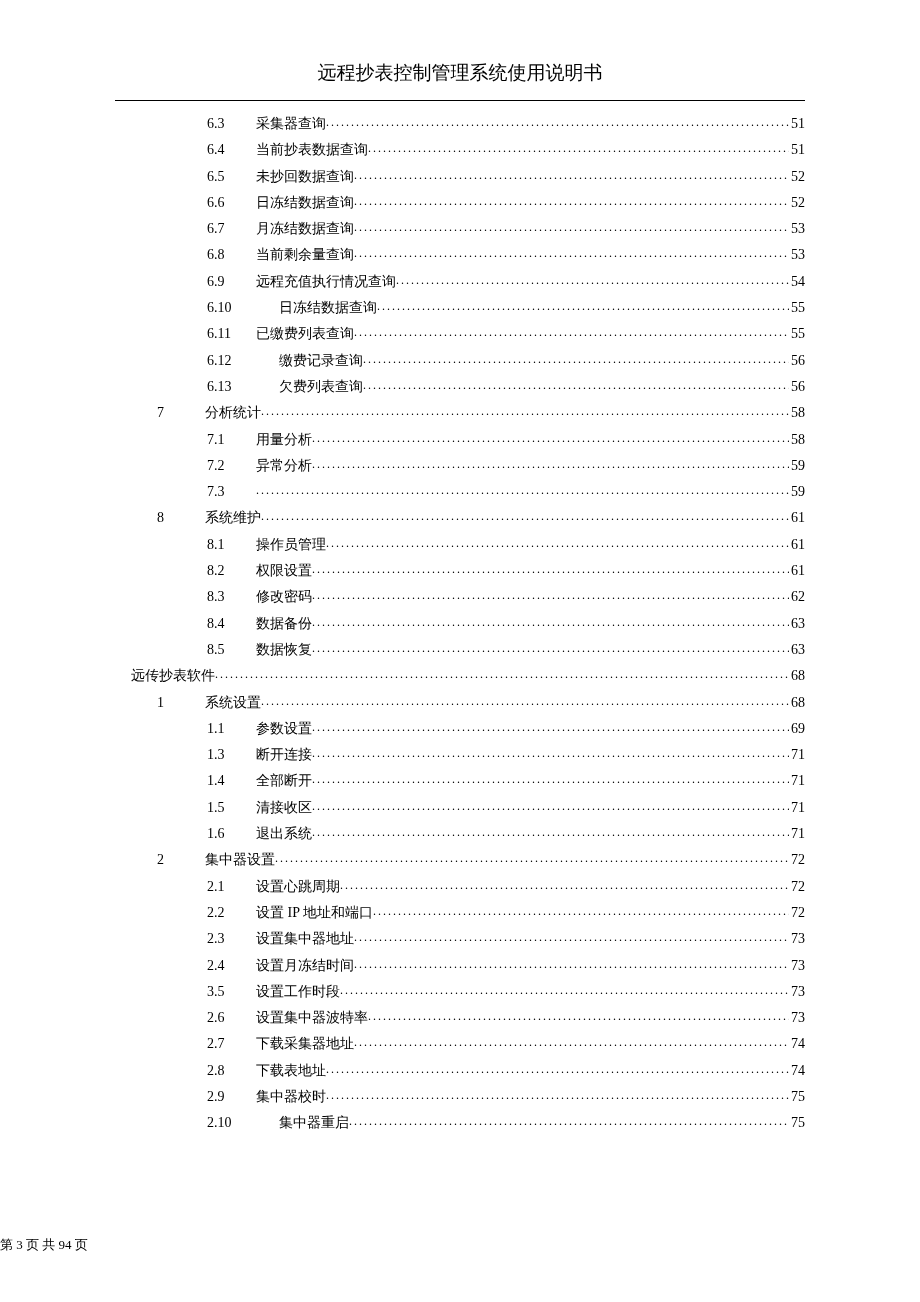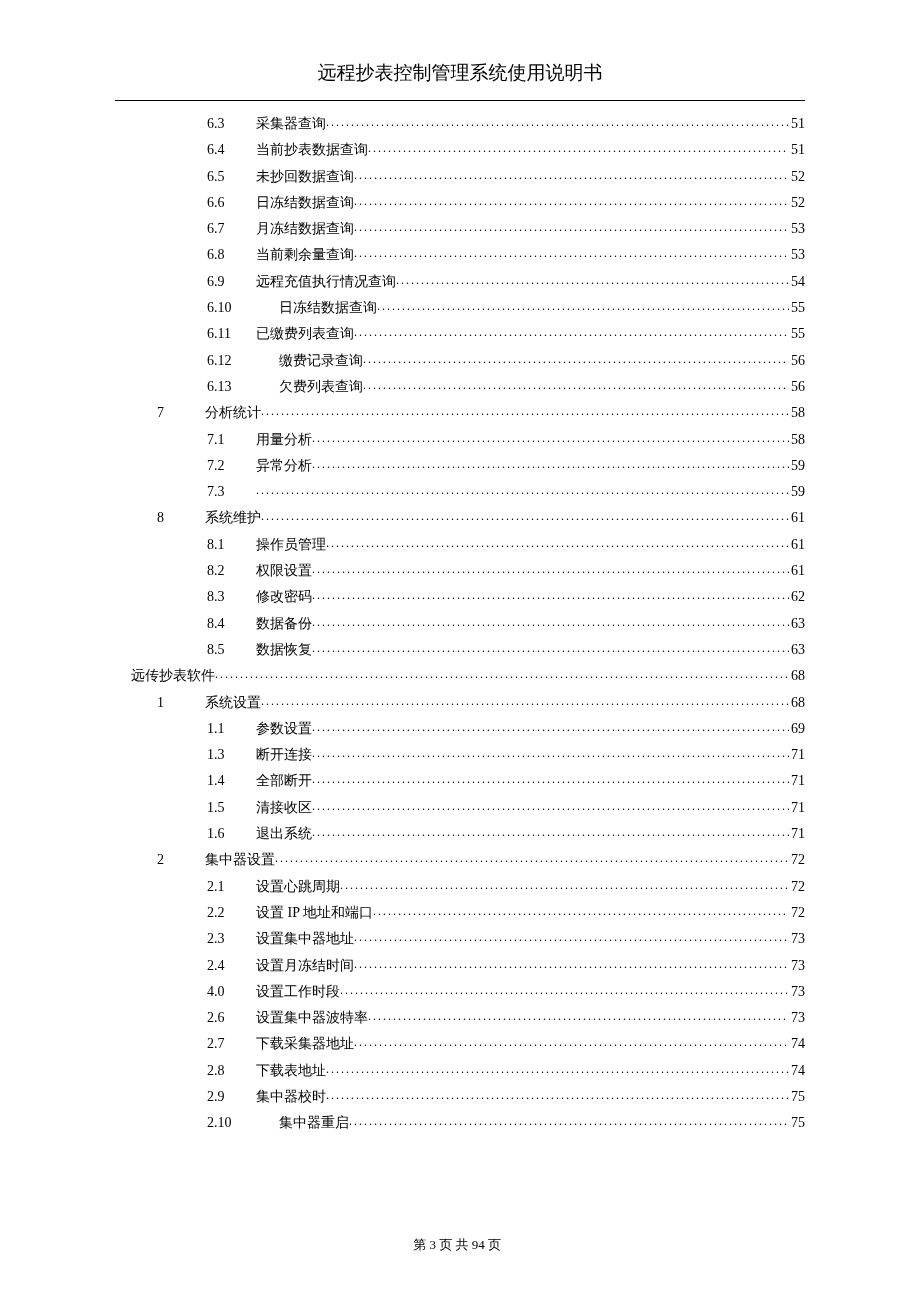--- a/index.html
+++ b/index.html
@@ -65,21 +65,20 @@
     .lvl1 .num-col { width: 48px; }
     .lvl2 { padding-left: 92px; }
     .lvl2 .num-col { width: 49px; }
     .lvl2w { padding-left: 92px; }
     .lvl2w .num-col { width: 72px; }
     .footer {
       position: absolute;
       bottom: 48px;
       left: 0;
       right: 6px;
-      text-align: center;
       font-size: 13px;
     }
   </style>
 </head>
 <body>
 
 <div class="page">
   <h1 class="title">远程抄表控制管理系统使用说明书</h1>
   <hr class="hr">
   <div class="toc" id="toc">
@@ -274,21 +273,21 @@
         <span class="dots"></span>
         <span class="pg">73</span>
       </div>
       <div class="toc-row lvl2">
         <span class="num-col">2.4</span>
         <span class="label">设置月冻结时间</span>
         <span class="dots"></span>
         <span class="pg">73</span>
       </div>
       <div class="toc-row lvl2">
-        <span class="num-col">4.0</span>
+        <span class="num-col">3.5</span>
         <span class="label">设置工作时段</span>
         <span class="dots"></span>
         <span class="pg">73</span>
       </div>
       <div class="toc-row lvl2">
         <span class="num-col">2.6</span>
         <span class="label">设置集中器波特率</span>
         <span class="dots"></span>
         <span class="pg">73</span>
       </div>

